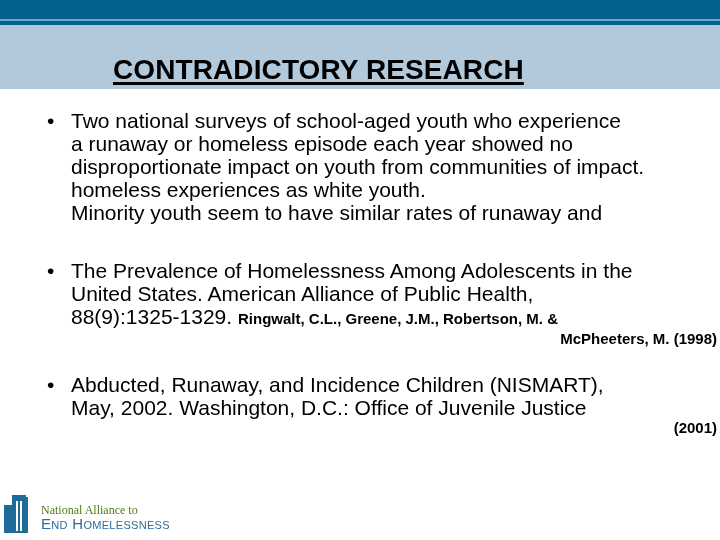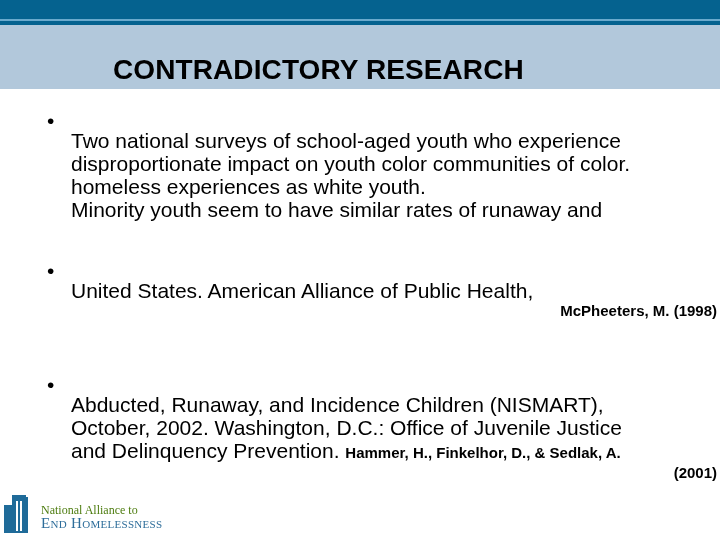--- a/index.html
+++ b/index.html
@@ -1,69 +1,71 @@
 <!DOCTYPE html>
 <html><head>
 <meta charset="utf-8">
 <style>
   html, body { margin: 0; padding: 0; }
   body { width: 720px; height: 540px; position: relative; overflow: hidden; background: #ffffff; font-family: "Liberation Sans", sans-serif; color: #000; }
   .topbar { position: absolute; left: 0; top: 0; width: 720px; height: 19px; background: #05628f; }
   .topline { position: absolute; left: 0; top: 19px; width: 720px; height: 2px; background: #6aaacd; }
   .topbar2 { position: absolute; left: 0; top: 21px; width: 720px; height: 4px; background: #05628f; }
   .titleband { position: absolute; left: 0; top: 25px; width: 720px; height: 64px; background: #b2c8db; }
-  .title { position: absolute; left: 113px; top: 54px; font-size: 28px; font-weight: bold; text-decoration-thickness: 3px; text-underline-offset: 3px; letter-spacing: 0.1px; white-space: nowrap; }
+  .title { position: absolute; left: 113px; top: 54px; font-size: 28px; font-weight: bold; text-decoration: underline; text-decoration-thickness: 3px; text-underline-offset: 3px; letter-spacing: 0.1px; white-space: nowrap; }
   .bullet { position: absolute; left: 47px; width: 670px; }
   .bullet .dot { position: absolute; left: 0; top: 0; font-size: 21px; line-height: 23px; }
-  .bullet .body { margin-left: 24px; font-size: 21px; line-height: 23px; margin-top: 20px; }
+  .bullet .body { margin-left: 24px; font-size: 21px; line-height: 23px; }
   .bullet .line { display: block; white-space: nowrap; }
   .bullet .ref { font-size: 15px; font-weight: bold; }
   .bullet .refline { display: block; font-size: 15px; font-weight: bold; line-height: 18px; white-space: nowrap; text-align: right; }
   #b1 { top: 109px; }
   #b2 { top: 259px; }
   #b3 { top: 373px; }
   .logo { position: absolute; left: 4px; top: 493px; width: 175px; height: 44px; }
   .logo .mark { position: absolute; left: 0; top: 2px; width: 30px; height: 38px; }
   .logo .l1 { position: absolute; left: 37px; top: 10px; font-family: "Liberation Serif", serif; font-size: 12px; color: #4d7c0f; white-space: nowrap; }
-  .logo .l2 { position: absolute; left: 37px; top: 22px; font-family: Liberation Serif, serif; font-size: 15px; color: #2d6d9a; letter-spacing: 0.3px; white-space: nowrap; font-variant: small-caps; }
+  .logo .l2 { position: absolute; left: 37px; top: 22px; font-family: Liberation Sans, sans-serif; font-size: 15px; color: #2d6d9a; letter-spacing: 0.3px; white-space: nowrap; font-variant: small-caps; }
 </style>
 </head>
 <body>
 
 <div class="topbar"></div>
 <div class="topline"></div>
 <div class="topbar2"></div>
 <div class="titleband"></div>
 
 <div class="title">CONTRADICTORY RESEARCH</div>
 
 <div class="bullet" id="b1">
   <span class="dot">•</span>
   <div class="body">
     <span class="line">Two national surveys of school-aged youth who experience</span>
-    <span class="line">disproportionate impact on youth color communities of color.</span>
+    <span class="line">a runaway or homeless episode each year showed no</span>
+    <span class="line">disproportionate impact on youth from communities of impact.</span>
     <span class="line">homeless experiences as white youth.</span>
     <span class="line">Minority youth seem to have similar rates of runaway and</span>
   </div>
 </div>
 
 <div class="bullet" id="b2">
   <span class="dot">•</span>
   <div class="body">
+    <span class="line">The Prevalence of Homelessness Among Adolescents in the</span>
     <span class="line">United States. American Alliance of Public Health,</span>
+    <span class="line"><span>88(9):1325-1329.</span> <span class="ref">Ringwalt, C.L., Greene, J.M., Robertson, M. &amp;</span></span>
     <span class="refline">McPheeters, M. (1998)</span>
   </div>
 </div>
 
 <div class="bullet" id="b3">
   <span class="dot">•</span>
   <div class="body">
     <span class="line">Abducted, Runaway, and Incidence Children (NISMART),</span>
-    <span class="line">October, 2002. Washington, D.C.: Office of Juvenile Justice</span>
-    <span class="line"><span>and Delinquency Prevention.</span> <span class="ref">Hammer, H., Finkelhor, D., &amp; Sedlak, A.</span></span>
+    <span class="line">May, 2002. Washington, D.C.: Office of Juvenile Justice</span>
     <span class="refline">(2001)</span>
   </div>
 </div>
 
 <div class="logo">
   <svg class="mark" viewBox="0 0 30 38">
     <rect x="0" y="10" width="8" height="28" fill="#1f6b99"></rect>
     <rect x="8" y="0" width="14" height="38" fill="#1f6b99"></rect>
     <rect x="12" y="6" width="6" height="30" fill="#ffffff"></rect>
     <rect x="14" y="4" width="2" height="34" fill="#1f6b99"></rect>

